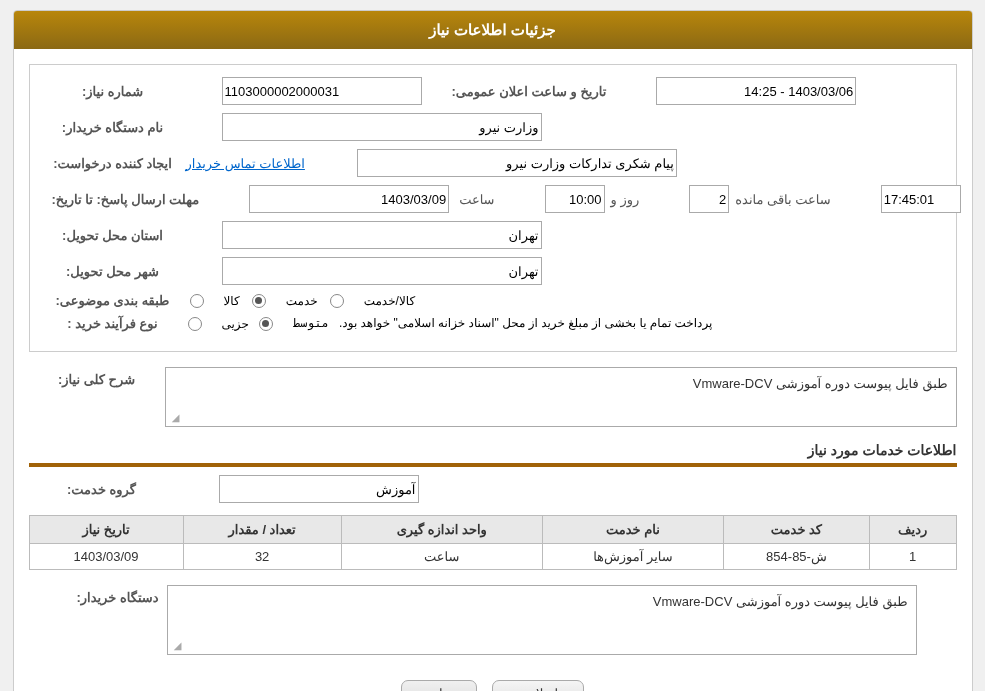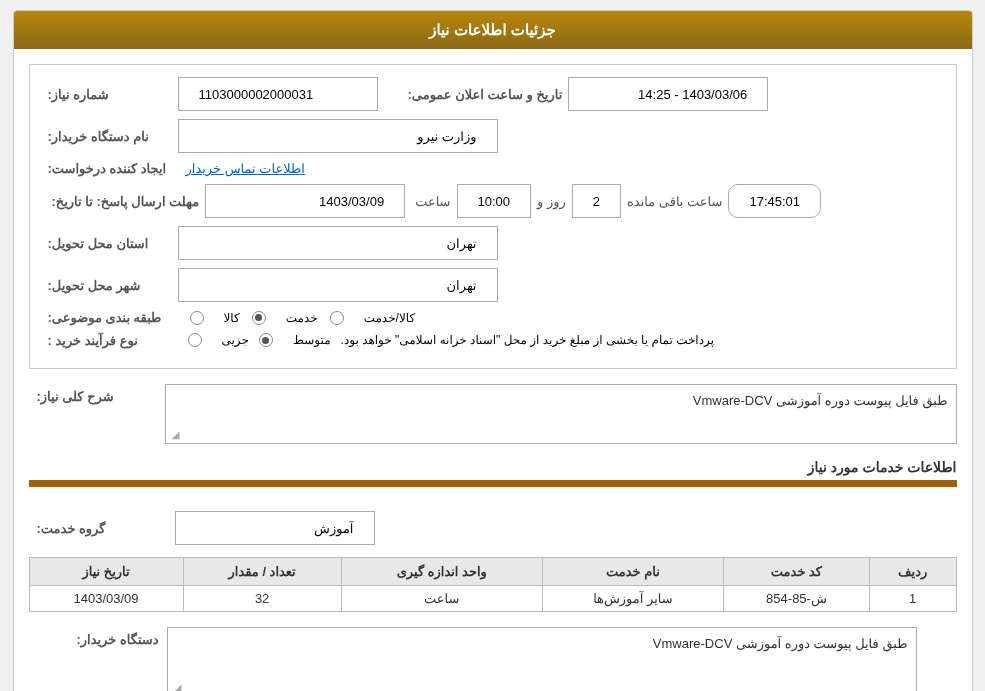--- a/index.html
+++ b/index.html
@@ -45,31 +45,32 @@
       margin-bottom: 8px;
       justify-content: flex-end;
     }
     .field-label {
       color: #555;
       font-weight: bold;
       white-space: nowrap;
       margin-right: 0;
       margin-left: 8px;
       min-width: 130px;
-      text-align: left;
+      text-align: center;
     }
     .field-value-box {
       border: 1px solid #aaa;
       background: #fff;
-      padding: 3px 20px;
+      padding: 3px 2px;
       min-width: 180px;
       text-align: right;
-      height: 34px;
+      height: 28px;
       display: inline-flex;
       align-items: center;
+      margin-left: 44px;
     }
     .field-value-box.wide {
       min-width: 320px;
     }
     .field-value-box.medium {
       min-width: 200px;
     }
     .field-value-box.small {
       min-width: 80px;
     }
@@ -156,24 +157,24 @@
     }
     .link-text {
       color: #0066cc;
       text-decoration: underline;
       cursor: pointer;
     }
     .section-title {
       font-size: 14px;
       font-weight: bold;
       color: #333;
-      margin-bottom: 24px;
+      margin-bottom: 8px;
       text-align: right;
       padding-bottom: 5px;
-      border-bottom: 7px solid #a16207;
+      border-bottom: 4px solid #a16207;
     }
     .description-box {
       border: 1px solid #aaa;
       padding: 8px;
       min-height: 60px;
       background: #fff;
       text-align: right;
       font-size: 13px;
       color: #333;
       position: relative;
@@ -295,26 +296,27 @@
         <div class="field-value-box medium" style="direction:ltr; text-align:center;">1103000002000031</div>
         <span class="field-label">شماره نیاز:</span>
       </div>
 
       <div class="form-row">
         <div class="field-value-box wide" style="text-align:center;">وزارت نیرو</div>
         <span class="field-label">نام دستگاه خریدار:</span>
       </div>
 
       <div class="form-row">
+        <div class="field-value-box wide" style="text-align:center;">پیام شکری تدارکات وزارت نیرو</div>
         <span class="link-text" style="margin-left:8px; margin-right:8px;">اطلاعات تماس خریدار</span>
         <span class="field-label">ایجاد کننده درخواست:</span>
       </div>
 
       <div class="deadline-row">
-        <div class="field-value-box small" style="direction:ltr; text-align:center;border-radius:10px;">17:45:01</div>
+        <div class="field-value-box small" style="direction:ltr; text-align:center;">17:45:01</div>
         <span class="part-label">ساعت باقی مانده</span>
         <div class="field-value-box small" style="text-align:center; min-width:40px;">2</div>
         <span class="part-label">روز و</span>
         <div class="field-value-box small" style="text-align:center; min-width:60px;">10:00</div>
         <span class="part-label" style="margin-left:4px;">ساعت</span>
         <div class="field-value-box medium" style="text-align:center;">1403/03/09</div>
         <span class="deadline-label">مهلت ارسال پاسخ: تا تاریخ:</span>
       </div>
 
       <div class="form-row">
@@ -342,21 +344,21 @@
             <div class="radio-circle"></div>
           </div>
         </div>
         <span class="field-label">طبقه بندی موضوعی:</span>
       </div>
 
       <div class="purchase-type-row">
         <span class="purchase-text">پرداخت تمام یا بخشی از مبلغ خرید از محل "اسناد خزانه اسلامی" خواهد بود.</span>
         <div class="purchase-options" style="margin-right:10px; margin-left:10px;">
           <div class="radio-item">
-            <span style="font-size:12px;">متوسط</span>
+            <span style="font-size:12px;font-family:Liberation Mono, monospace;">متوسط</span>
             <div class="radio-circle selected"></div>
           </div>
           <div class="radio-item">
             <span style="font-size:12px;">جزیی</span>
             <div class="radio-circle"></div>
           </div>
         </div>
         <span class="field-label">نوع فرآیند خرید :</span>
       </div>
     </div>

